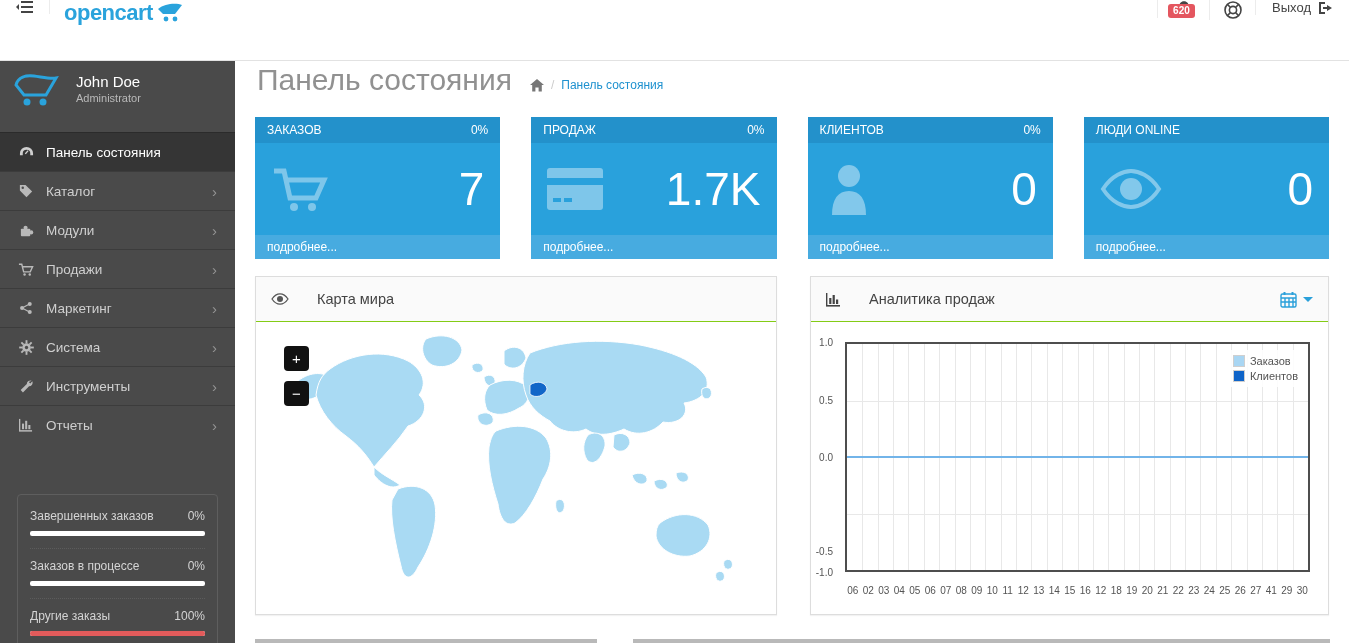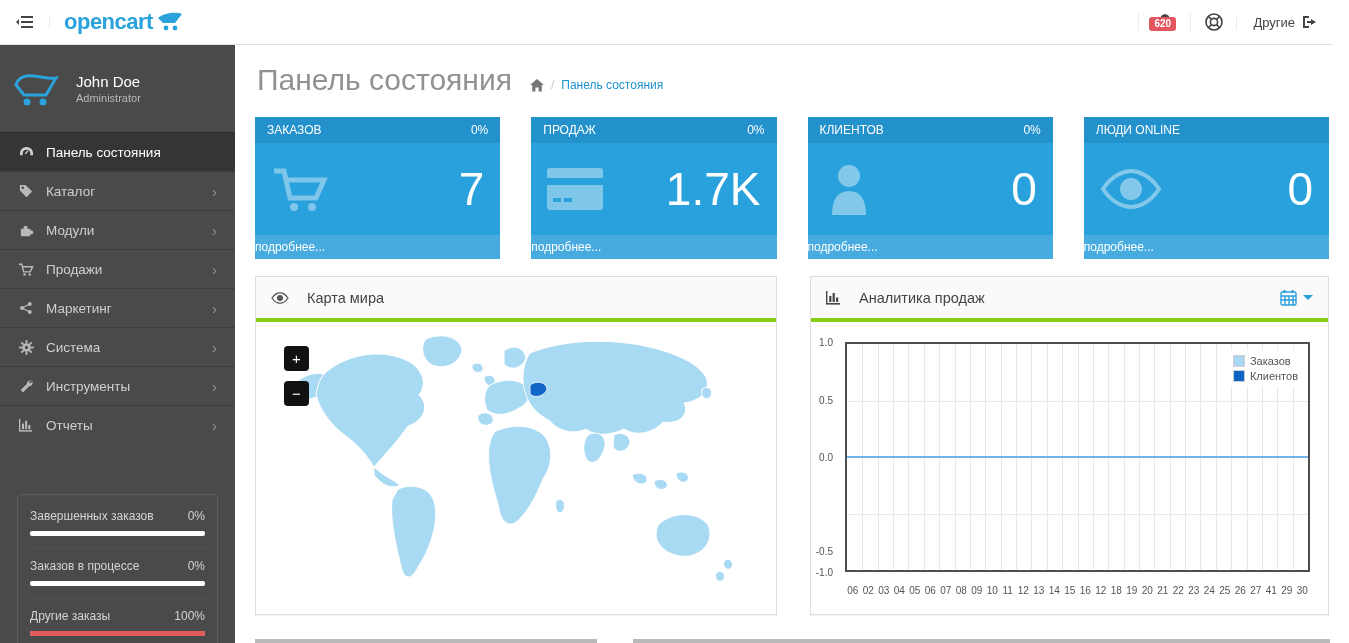--- a/index.html
+++ b/index.html
@@ -1,21 +1,21 @@
 <!DOCTYPE html>
 <html><head>
 <meta charset="utf-8">
 <style>
   * { margin:0; padding:0; box-sizing:border-box; }
   html,body { width:1349px; height:643px; overflow:hidden;
     font-family:"Liberation Sans", sans-serif; background:#fff; }
 
   
-  .topbar { position:absolute; top:0; left:0; right:16px; height:45px; background:#fff;
-    border-bottom:1px solid #e2e2e2; display:flex; align-items:center; z-index:30; }
+  .topbar { position:absolute; top:0; left:0; right:0; height:61px; background:#fff;
+    border-bottom:1px solid #e2e2e2; display:flex; align-items:flex-start; z-index:30; }
   .menu-toggle { width:50px; display:flex; align-items:center; justify-content:center;
     border-right:1px solid #ececec; cursor:pointer; background:none; border-top:none; border-left:none; border-bottom:none; }
   .brand { display:flex; align-items:center; gap:4px; padding:0 14px; cursor:pointer; }
   .brand-text { font-size:22px; font-weight:bold; color:#2aa3dc; letter-spacing:-0.5px; }
   .topbar-spacer { flex:1; }
   .topbar-item { display:flex; align-items:center; justify-content:center;
     border-left:1px solid #ececec; cursor:pointer; position:relative; }
   .notif { width:52px; }
   .badge { position:absolute; top:4px; left:10px; background:#e4565f; color:#fff;
     font-size:10px; font-weight:bold; padding:1px 5px; border-radius:3px; line-height:12px; }
@@ -49,29 +49,29 @@
   .crumb-link { color:#1e91cf; text-decoration:none; cursor:pointer; }
 
   
   .tiles { display:grid; grid-template-columns:repeat(4,1fr); gap:31px; }
   .tile { display:flex; flex-direction:column; }
   .tile-head { background:#2391cb; color:#fff; font-size:12px; display:flex;
     justify-content:space-between; padding:6px 12px; }
   .tile-body { background:#29a1dc; height:92px; display:flex; align-items:center;
     justify-content:space-between; padding:0 16px; }
   .tile-num { color:#fff; font-size:46px; font-weight:normal; }
-  .tile-foot { background:#47abe0; color:#fff; font-size:12px; padding:5px 0; cursor:pointer; }
+  .tile-foot { background:#47abe0; color:#fff; font-size:12px; padding:5px 12px; cursor:pointer; }
 
   
   .panels { display:flex; gap:33px; margin-top:17px; }
   .panel { border:1px solid #ddd; background:#fff; box-shadow:0 1px 1px rgba(0,0,0,0.05); }
   .panel-map { width:522px; }
   .panel-chart { flex:1; }
-  .panel-heading { height:45px; background:#fafafa; border-bottom:4px solid #84cc16;
-    display:flex; align-items:center; gap:18px; padding:0 15px; font-size:14.5px; color:#444; }
+  .panel-heading { height:45px; background:#fafafa; border-bottom:1px solid #84cc16;
+    display:flex; align-items:center; gap:28px; padding:0 15px; font-size:14.5px; color:#444; }
   .panel-heading .ph-title { flex:1; }
   .cal-btn { display:flex; align-items:center; gap:6px; cursor:pointer; }
   .caret-down { width:0; height:0; border-left:5px solid transparent; border-right:5px solid transparent;
     border-top:5px solid #2aa0da; }
   .panel-body { position:relative; height:292px; }
 
   
   .map-wrap { position:absolute; inset:0; overflow:hidden; }
   .map-zoom { position:absolute; left:28px; top:24px; display:flex; flex-direction:column; gap:10px; z-index:5; }
   .zbtn { width:25px; height:25px; background:#111; color:#fff; border:none; border-radius:4px;
@@ -136,21 +136,21 @@
   <div class="topbar-item support">
     <span>
       <svg width="20" height="20" viewBox="0 0 20 20" fill="none" stroke="#444" stroke-width="1.6">
         <circle cx="10" cy="10" r="8"></circle>
           <circle cx="10" cy="10" r="3.6"></circle>
         <path d="M4.5 4.5 L7.4 7.4 M15.5 4.5 L12.6 7.4 M4.5 15.5 L7.4 12.6 M15.5 15.5 L12.6 12.6"></path>
       </svg>
     </span>
   </div>
   <div class="topbar-item logout">
-    <span>Другие</span>
+    <span>Выход</span>
     <span>
       <svg width="15" height="14" viewBox="0 0 15 14" fill="#444">
         <path d="M1 1 h6 v2 H3 v8 h4 v2 H1 Z"></path>
           <path d="M9 4 l5 3 -5 3 V8 H5 V6 h4 Z"></path>
       </svg>
     </span>
   </div>
 </header>
 
 <aside class="sidebar">

